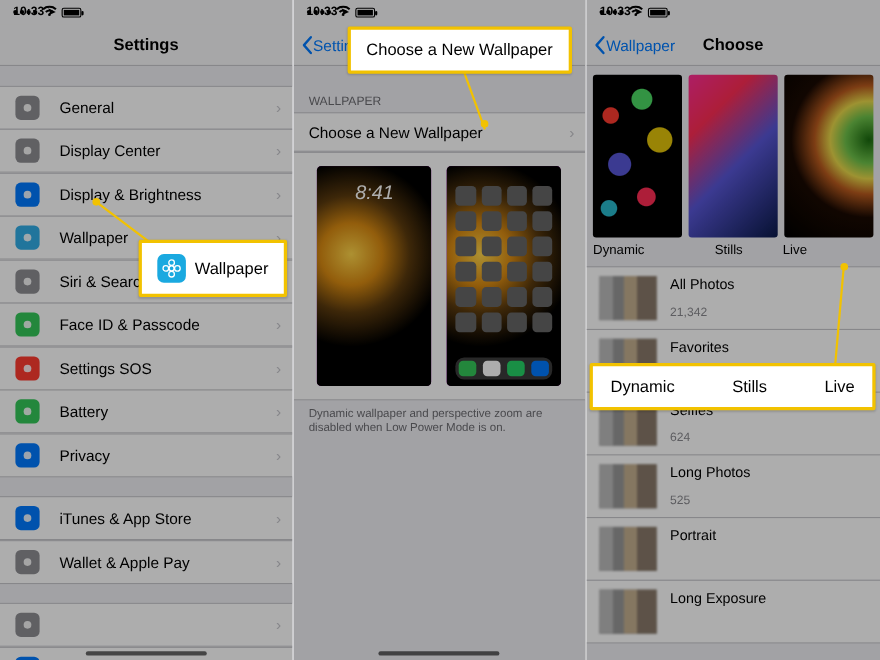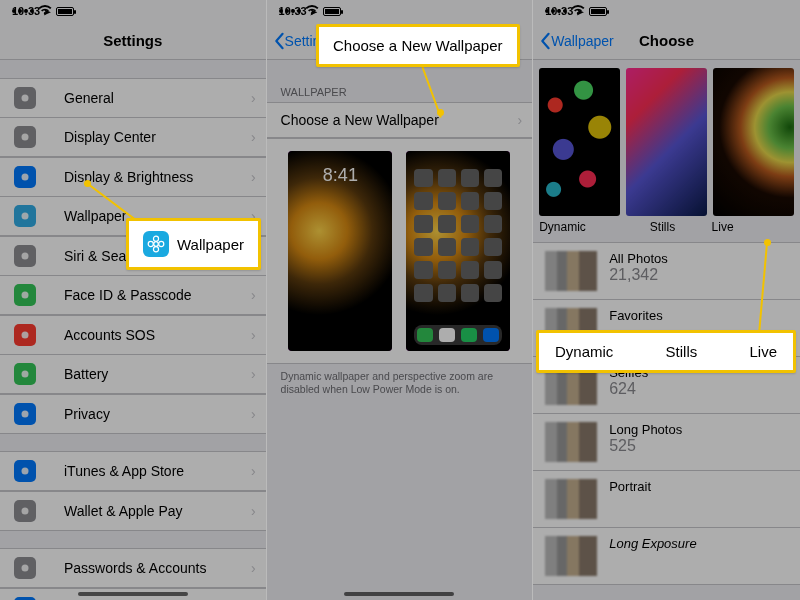--- a/index.html
+++ b/index.html
@@ -76,21 +76,21 @@
     font-size:11px; color:#6d6d72; padding:0 14px 4px 14px;
     text-transform:uppercase;
   }
   .row {
     background:#fff;
     border-top:0.5px solid #c8c8cc;
     border-bottom:0.5px solid #c8c8cc;
     padding:8px 14px;
     display:flex;
     align-items:center;
-    gap:28px;
+    gap:18px;
     position:relative;
     margin-top:-0.5px;
     font-size:14px;
   }
   .row + .row { border-top:0.5px solid #c8c8cc; }
   .row .chev {
     position:absolute; right:10px; color:#c7c7cc; font-size:14px;
   }
   .row .icon {
     width:22px; height:22px; border-radius:5px;
@@ -103,21 +103,21 @@
   
   .wallpair{
     background:#fff;
     border-top:0.5px solid #c8c8cc;
     border-bottom:0.5px solid #c8c8cc;
     padding:12px;
     display:flex; gap:14px; justify-content:center;
   }
   .wallpair .shot{
     width:104px; height:200px; border-radius:4px; background:#a21caf;
-    position:relative; overflow:hidden;
+    position:relative; overflow:hidden;font-style:italic;
   }
   .shot .swirl{
     position:absolute; inset:0;
     background: radial-gradient(circle at 30% 40%, #ffd54a 0%, #d88a12 20%, #5a3a0e 38%, #000 60%),
                 radial-gradient(circle at 70% 70%, #2a6a2a 0%, #0a2a0a 30%, transparent 50%);
   }
   .shot .hometime{
     position:absolute; top:14px; left:0; right:0; text-align:center;
     color:#fff; font-size:18px; font-weight:300;
   }
@@ -155,29 +155,29 @@
   .cat-labels span{ flex:1; text-align:left; }
   .cat-labels span:nth-child(2){ text-align:center;}
   .cat-labels span:nth-child(3){ text-align:left; padding-left:8px;}
   .album-row{
     background:#fff;
     border-top:0.5px solid #c8c8cc;
     padding:8px 12px;
     display:flex; gap:12px; align-items:flex-start;
     font-size:13px;
   }
-  .album-row:last-child{ border-bottom:0.5px solid #c8c8cc;font-style:italic;}
+  .album-row:last-child{ border-bottom:0.5px solid #c8c8cc;}
   .album-thumb{
     width:52px; height:40px; background:#aaa; flex-shrink:0;
     background-image:
       linear-gradient(90deg, #bbb 0 12px, #999 12px 22px, #c5b090 22px 34px, #8a7a6a 34px 52px),
       linear-gradient(#ccc,#888);
     filter: blur(1.2px);
   }
-  .album-meta .count{ color:#8a8a8f; font-size:16px;}
+  .album-meta .count{ color:#8a8a8f; font-size:11px;margin-top:12px;}
   .home-indicator{
     position:absolute; bottom:4px; left:50%; transform:translateX(-50%);
     width:110px; height:4px; border-radius:3px; background:#000; opacity:.6;
   }
 
   
   .callout{
     position:absolute; z-index:20;
     background:#fff; border:3px solid #f2c200;
     font-size:15px; font-weight:500; color:#000;
@@ -293,21 +293,21 @@
           </span>
           <span>Face ID &amp; Passcode</span>
           <span class="chev">›</span>
         </div>
         <div class="row">
           <span class="icon bg-red">
             <svg width="14" height="14" viewBox="0 0 24 24">
               <circle cx="12" cy="12" r="6" fill="#fff" opacity="0.9"></circle>
             </svg>
           </span>
-          <span>Accounts SOS</span>
+          <span>Settings SOS</span>
           <span class="chev">›</span>
         </div>
         <div class="row">
           <span class="icon bg-green">
             <svg width="14" height="14" viewBox="0 0 24 24">
               <circle cx="12" cy="12" r="6" fill="#fff" opacity="0.9"></circle>
             </svg>
           </span>
           <span>Battery</span>
           <span class="chev">›</span>
@@ -342,21 +342,20 @@
           <span class="chev">›</span>
         </div>
       </div>
     <div class="group" id="grp3">
         <div class="row">
           <span class="icon bg-gray">
             <svg width="14" height="14" viewBox="0 0 24 24">
               <circle cx="12" cy="12" r="6" fill="#fff" opacity="0.9"></circle>
             </svg>
           </span>
-          <span>Passwords &amp; Accounts</span>
           <span class="chev">›</span>
         </div>
         <div class="row">
           <span class="icon bg-blue"></span>
           <span>Mail</span>
           <span class="chev">›</span>
         </div>
       </div>
 
     <div class="home-indicator"></div>

